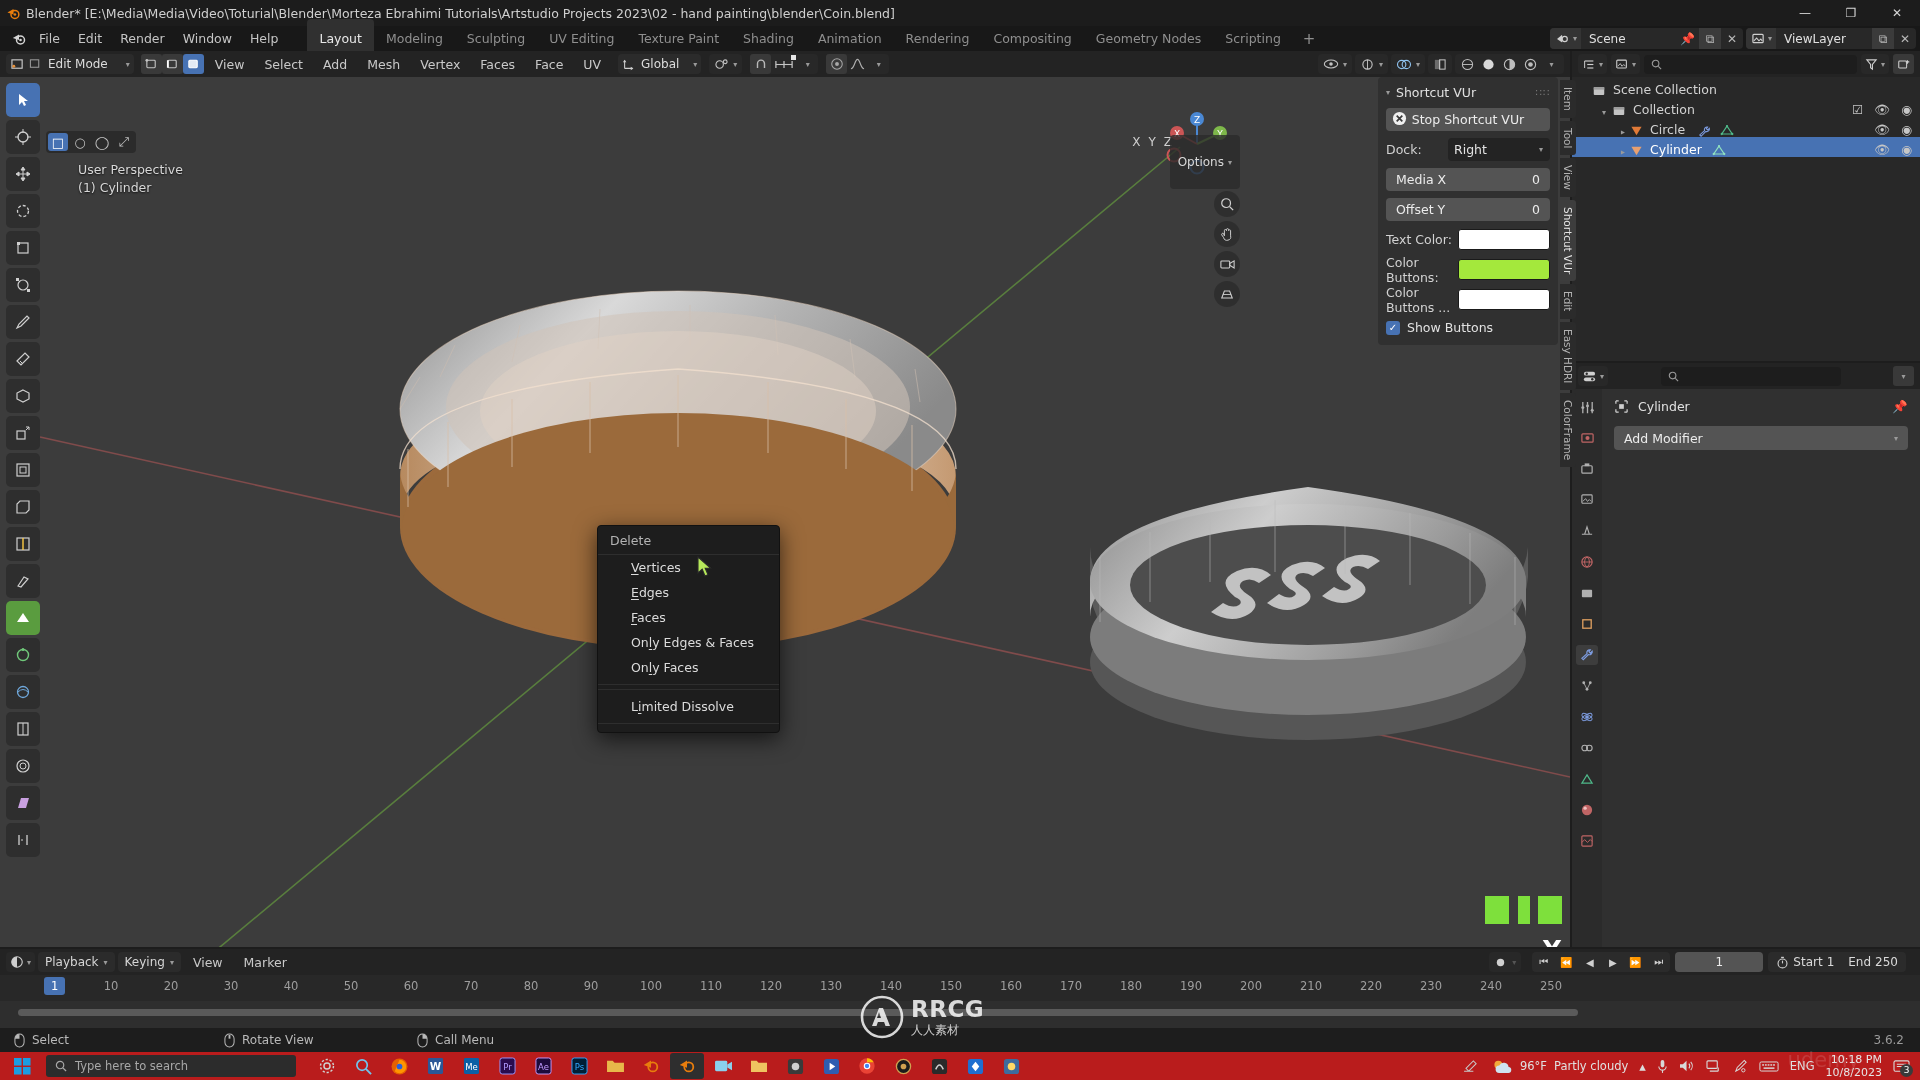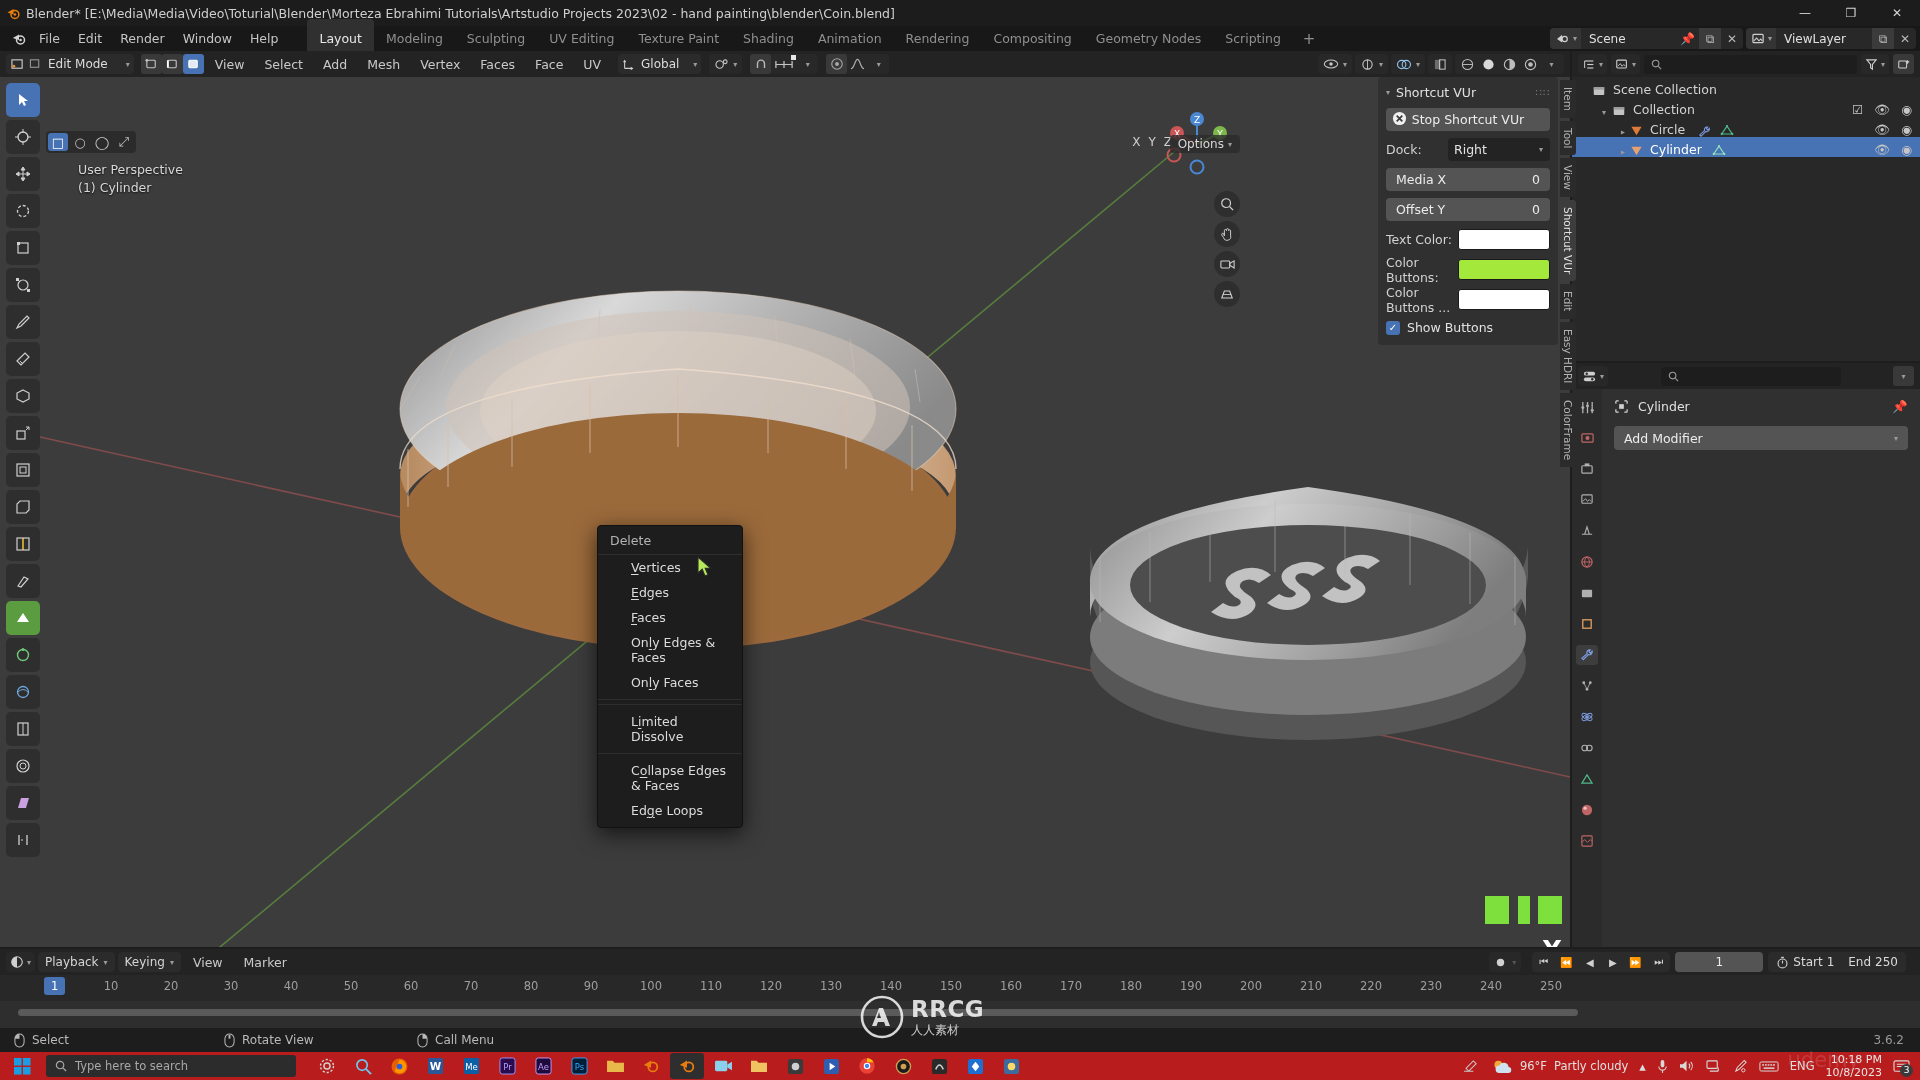--- a/index.html
+++ b/index.html
@@ -75,29 +75,29 @@
   }
   .tool-btn{ width:34px; height:34px; border-radius:5px; background:#2e2e2e;
              display:flex; align-items:center; justify-content:center; color:#cfcfcf;}
   .tool-btn.active{ background:#4772b3; color:#fff; }
   .tool-btn.green{ background:#5a9c3f; color:#fff;}
   .sel-modes{ position:absolute; left:46px; top:80px; display:flex; gap:2px; background:#2b2b2b;
               border-radius:4px; padding:2px;}
   .sel-mode{ width:20px; height:18px; display:flex; align-items:center; justify-content:center; color:#c0c0c0;}
   .sel-mode.on{ background:#4772b3; color:#fff; border-radius:3px;}
   .opts-btn{ position:absolute; right:330px; top:84px; display:flex; align-items:center; gap:4px;
-             background:#2b2b2bcc; border-radius:4px; padding:2px 8px; font-size:12px; color:#d8d8d8;}
+             background:#2b2b2bcc; border-radius:4px; padding:20px 8px; font-size:12px; color:#d8d8d8;}
   .xyz-row{ position:absolute; right:398px; top:84px; display:flex; align-items:center; gap:8px; font-size:12px; color:#cfcfcf;}
 
   
   svg.scene{ position:absolute; top:26px; left:0; width:1570px; height:870px; }
 
   
   .ctx-menu{
-    position:absolute; left:597px; top:474px; width:146px;
+    position:absolute; left:597px; top:474px; width:183px;
     background:#1d1d1d; border:1px solid #111; border-radius:4px;
     box-shadow:0 6px 22px rgba(0,0,0,.65); padding-bottom:4px; z-index:40;
   }
   .ctx-title{ padding:7px 12px 6px; font-size:12.5px; color:#b4b4b4; border-bottom:1px solid #2e2e2e;}
   .ctx-item{ padding:5px 12px 5px 33px; font-size:12.5px; color:#dcdcdc; cursor:default; }
   .ctx-sep{ height:1px; background:#2e2e2e; margin:4px 0; }
   .acc{ text-decoration:underline; text-underline-offset:2px; }
   .cursor-arrow{ position:absolute; left:697px; top:505px; z-index:60; }
 
   
@@ -734,24 +734,20 @@
         <div class="ctx-item"><span class="acc">F</span>aces</div>
         <div class="ctx-item">On<span class="acc">l</span>y Edges &amp; Faces</div>
         <div class="ctx-item">On<span class="acc">l</span>y Faces</div>
       </div>
       <div class="ctx-sep"></div>
       <div class="ctx-sep"></div>
       <div>
         <div class="ctx-item">L<span class="acc">i</span>mited Dissolve</div>
       </div>
       <div class="ctx-sep"></div>
-      <div>
-        <div class="ctx-item">C<span class="acc">o</span>llapse Edges &amp; Faces</div>
-        <div class="ctx-item">Ed<span class="acc">g</span>e Loops</div>
-      </div>
     </div>
 
     <div class="cursor-arrow">
       <svg width="17" height="23" viewBox="0 0 17 23">
         <path d="M1 1 L1 17 L5.2 13.2 L8 20 L11 18.7 L8.2 12.2 L13.5 12 Z" fill="#b6e85a" stroke="#2a2a2a" stroke-width="1.1"></path>
       </svg>
     </div>
 
     <div class="big-x" style="left:1542px; top:885px;">X</div>
   </div>

